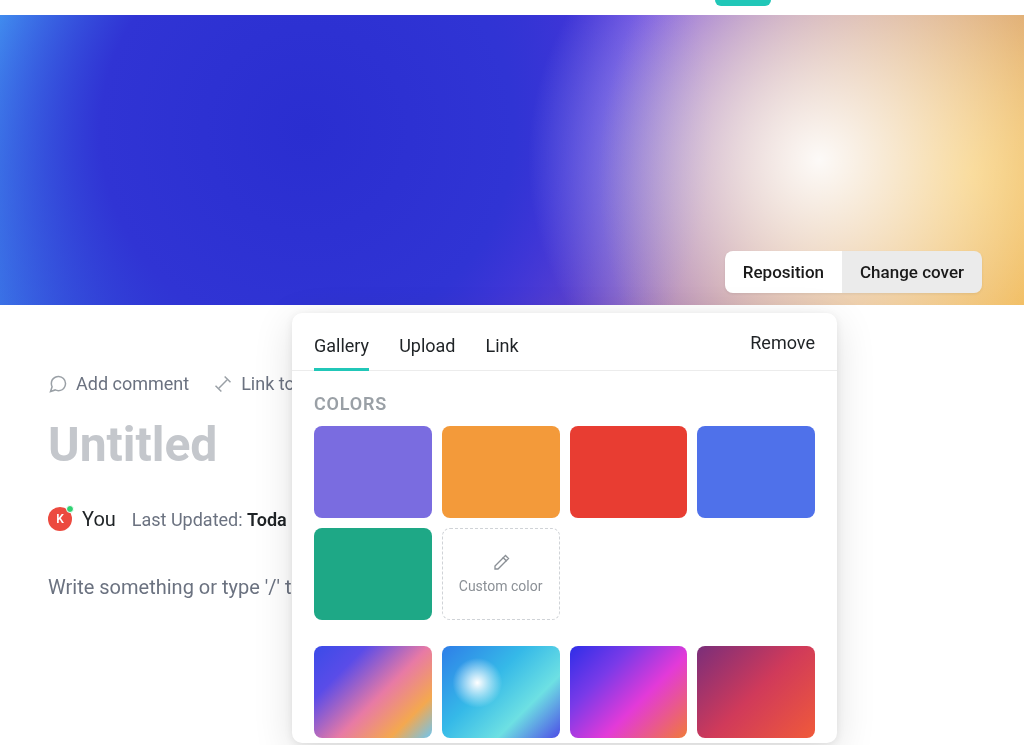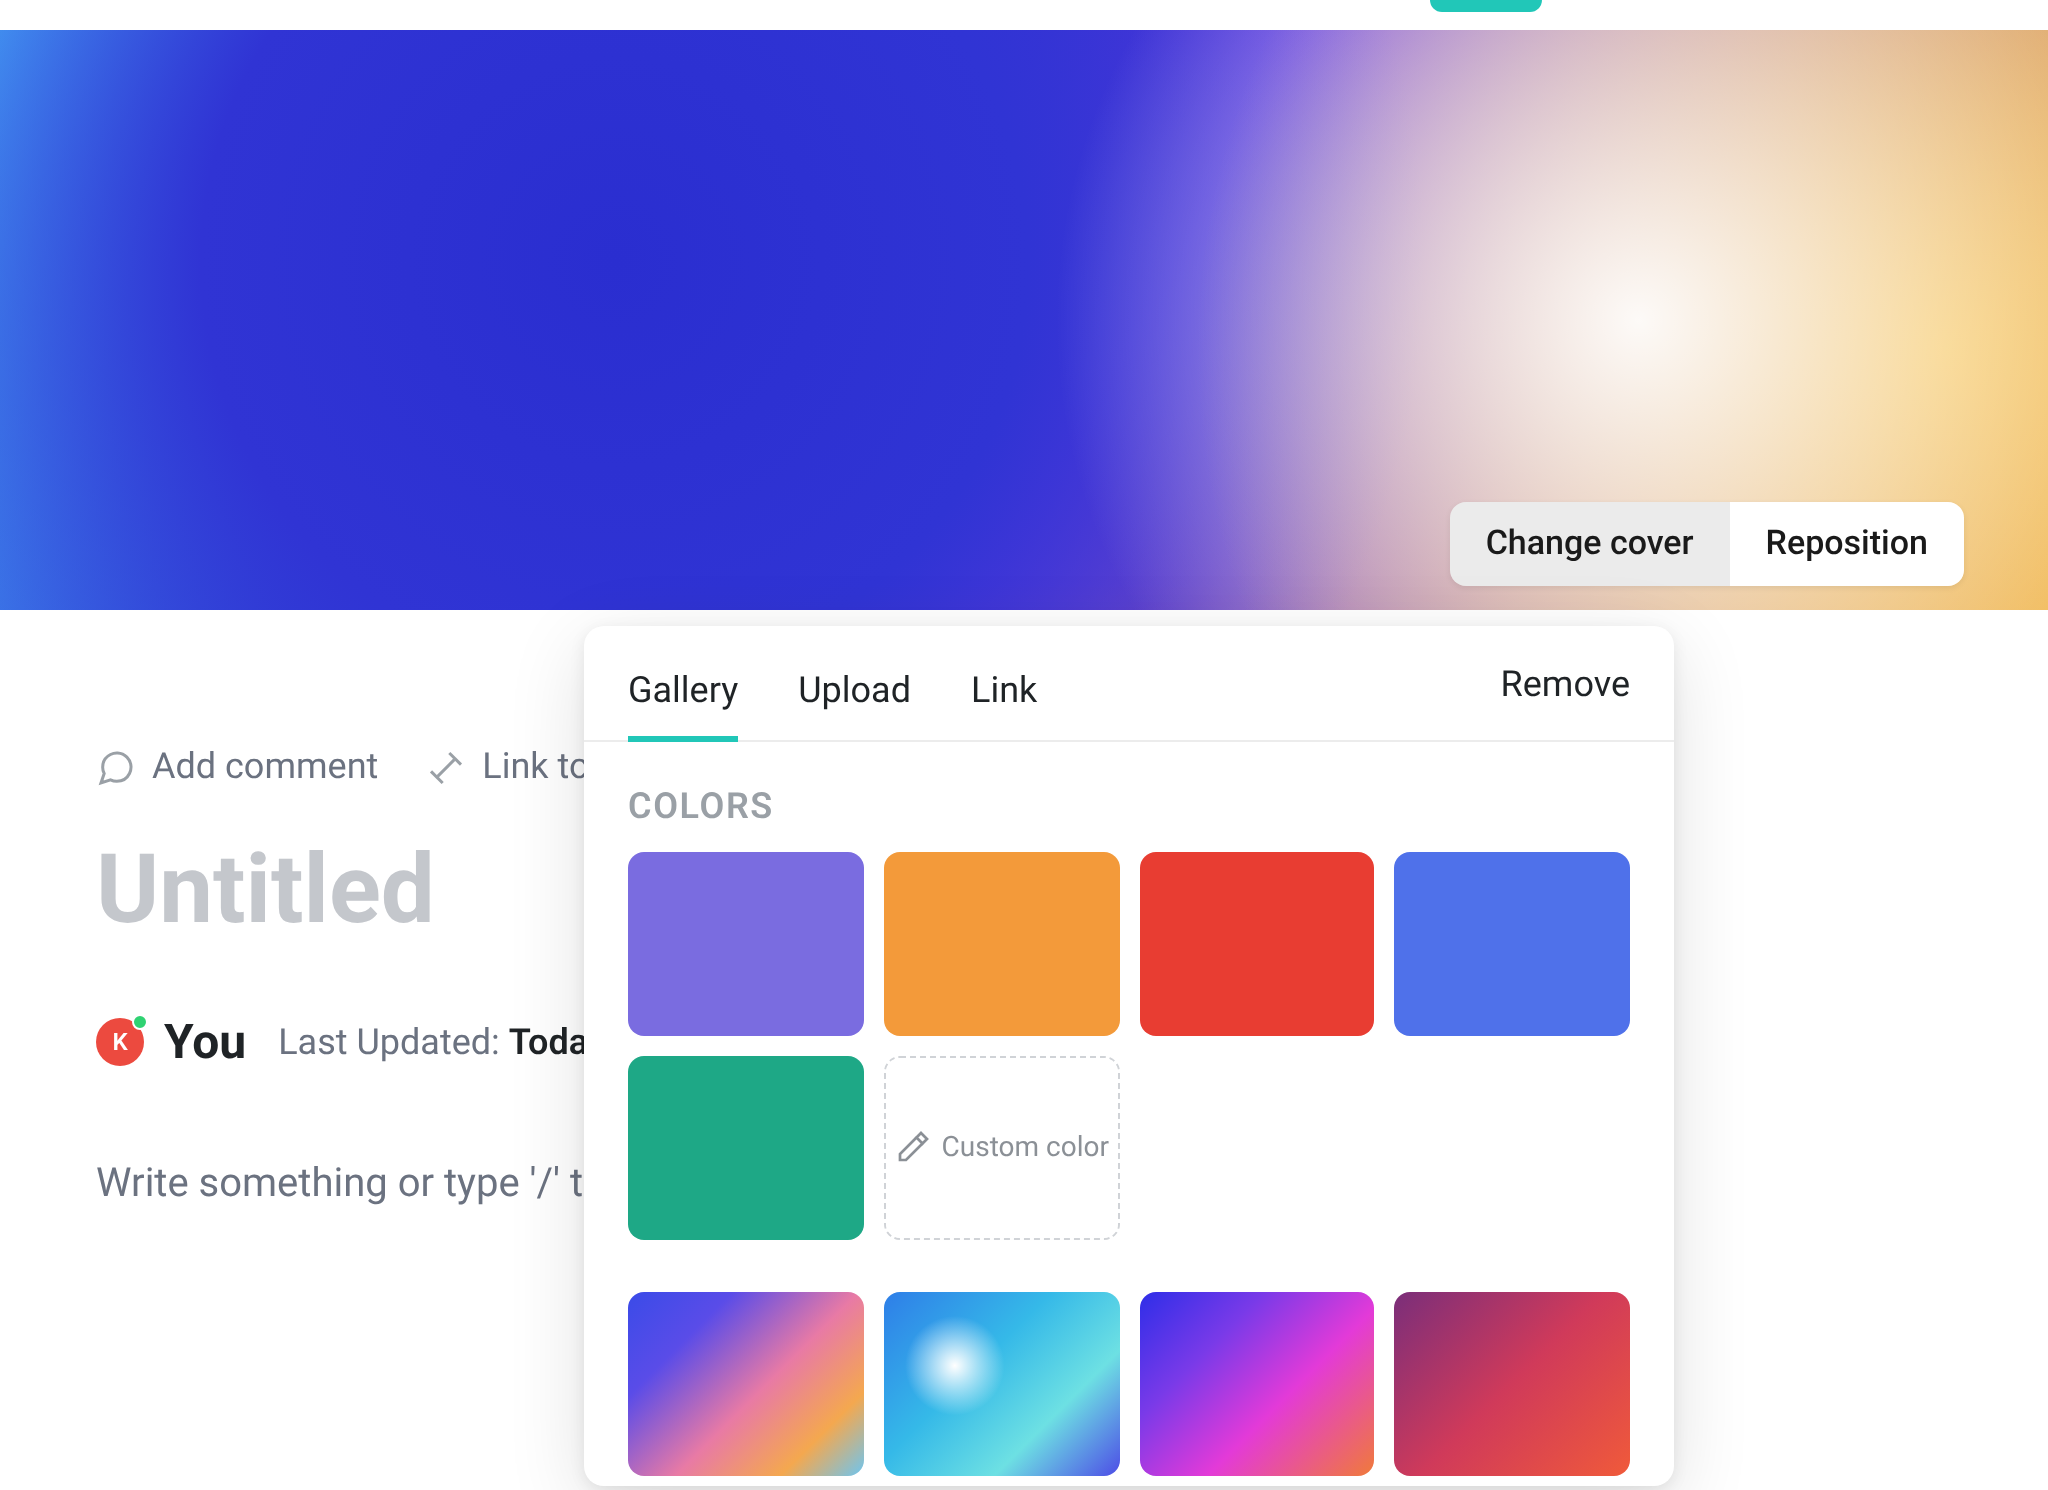--- a/index.html
+++ b/index.html
@@ -117,22 +117,22 @@
       position: absolute;
       top: -2px;
       right: -2px;
       width: 8px;
       height: 8px;
       border-radius: 50%;
       background: #2fd272;
       border: 1.5px solid #ffffff;
     }
     .you-label {
-      font-size: 24px;
-      font-weight: 700;
+      font-size: 20px;
+      font-weight: 400;
       color: #1f2326;
       margin-left: -6px;
     }
     .last-updated {
       font-size: 18px;
       color: #6b7280;
     }
     .updated-value {
       font-weight: 600;
       color: #1f2326;
@@ -207,21 +207,21 @@
     .swatch {
       height: 92px;
       border-radius: 8px;
       cursor: pointer;
     }
     .custom-swatch {
       height: 92px;
       border: 1px dashed #d0d3d7;
       border-radius: 8px;
       display: flex;
-      flex-direction: row;
+      flex-direction: column;
       align-items: center;
       justify-content: center;
       gap: 6px;
       cursor: pointer;
       color: #8b9096;
       font-size: 14px;
     }
     .eyedropper {
       width: 18px;
       height: 18px;
@@ -251,22 +251,22 @@
   </style>
 </head>
 <body>
 
 <div class="top-bar">
   <div class="teal-badge"></div>
 </div>
 
 <div class="cover">
   <div class="cover-actions">
+    <button class="cover-btn reposition">Reposition</button>
     <button class="cover-btn change">Change cover</button>
-    <button class="cover-btn reposition">Reposition</button>
   </div>
 </div>
 
 <div class="content">
   <div class="toolbar-row">
     <div class="toolbar-item">
       <span class="toolbar-icon">
         <svg viewBox="0 0 24 24" width="20" height="20" fill="none" stroke="#9aa0a6" stroke-width="1.8">
           <path d="M21 11.5a8.38 8.38 0 0 1-.9 3.8 8.5 8.5 0 0 1-7.6 4.7 8.38 8.38 0 0 1-3.8-.9L3 21l1.9-5.7a8.38 8.38 0 0 1-.9-3.8 8.5 8.5 0 0 1 4.7-7.6 8.38 8.38 0 0 1 3.8-.9h.5a8.48 8.48 0 0 1 8 8v.5z"></path>
         </svg>

